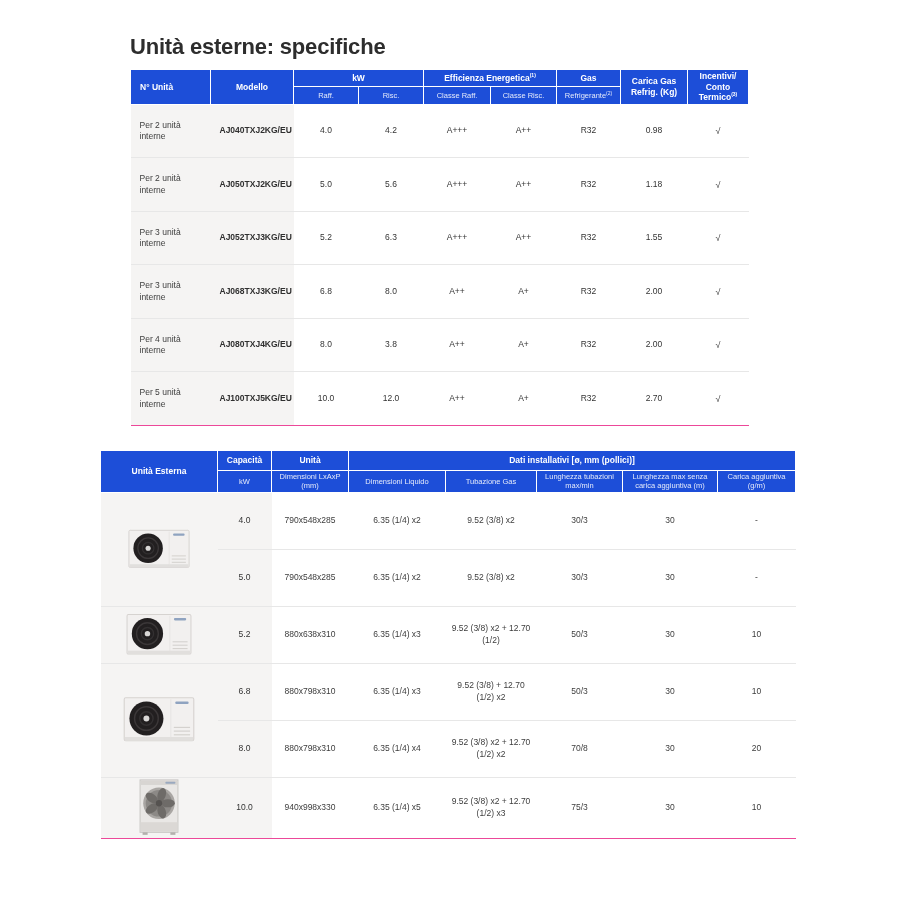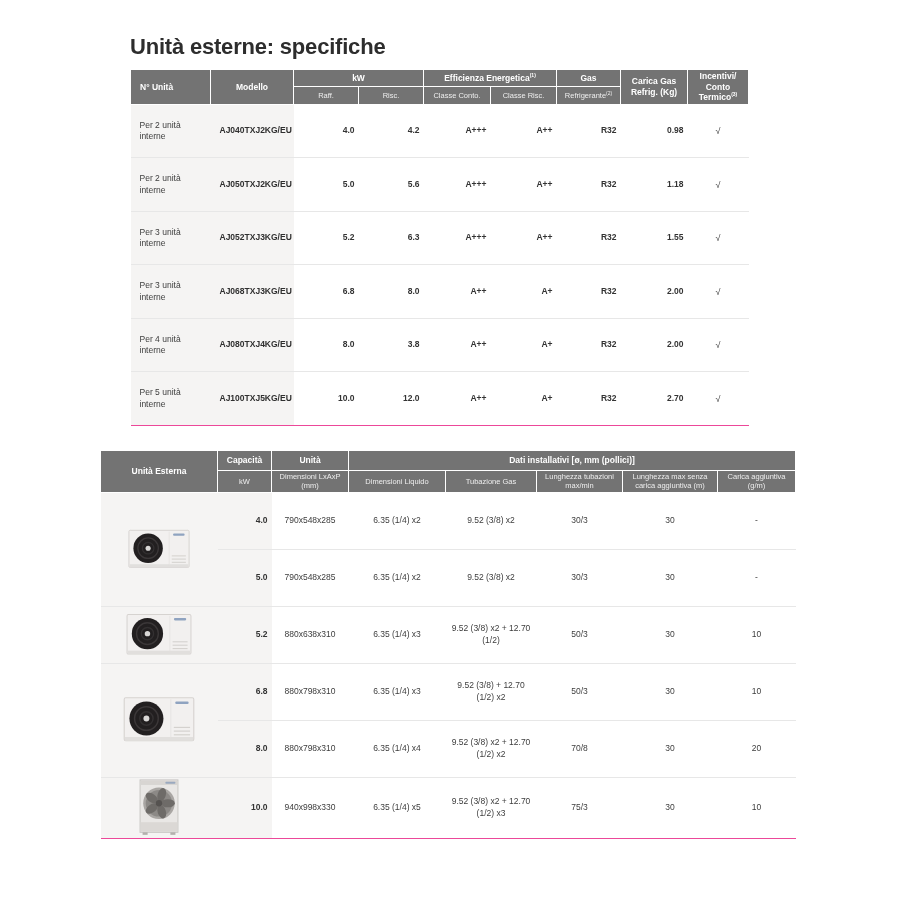--- a/index.html
+++ b/index.html
@@ -9,36 +9,36 @@
     position:relative;overflow:hidden;
     -webkit-font-smoothing:antialiased;
   }
   .section{position:absolute;}
   .sec-title{
     font-size:22px;font-weight:700;color:#2d2d2d;
     margin:0 0 9px 0;letter-spacing:-0.2px;
   }
   table{border-collapse:collapse;table-layout:fixed;}
   th{
-    background:#737373;color:#ffffff;border:1px solid #ffffff;
+    background:#1d4ed8;color:#ffffff;border:1px solid #ffffff;
     font-size:8.5px;font-weight:700;padding:1px 3px;vertical-align:middle;
     text-align:center;line-height:1.25;
   }
   th.sub{font-weight:400;font-size:7.5px;color:rgba(255,255,255,0.88);}
   th sup{font-size:5px;vertical-align:super;line-height:0;}
   th .line{display:block;}
   td{
     font-size:8.5px;color:#3d3d3d;text-align:center;vertical-align:middle;
     border-top:1px solid #e7e7e7;padding:2px 4px;line-height:1.35;
   }
   tbody{border-bottom:1px solid #ec4899;margin-top:20px;}
   .shade{background:#f5f4f3;}
   .left{text-align:left;padding-left:9px;}
   .bold{font-weight:700;color:#2f2f2f;}
-  .semib{font-weight:700;color:#333;text-align:right;}
+  .semib{font-weight:400;color:#333;}
   
   #specs table{width:618px;}
   #specs thead tr{height:17px;}
   #specs tbody tr{height:53.5px;}
   
   #install table{width:695px;}
   #install thead tr{height:20px;}
   #install tbody tr{height:57px;}
   .img-cell{padding:0;}
   .unit-svg{display:block;margin:0 auto;}
@@ -107,21 +107,21 @@
         <th>Gas</th>
         <th rowspan="2">Carica Gas Refrig. (Kg)</th>
         <th rowspan="2">
           <span class="line">Incentivi/</span>
           <span><span>Conto Termico</span><sup>(3)</sup></span>
         </th>
       </tr>
       <tr>
         <th class="sub">Raff.</th>
         <th class="sub">Risc.</th>
-        <th class="sub">Classe Conto.</th>
+        <th class="sub">Classe Raff.</th>
         <th class="sub">Classe Risc.</th>
         <th class="sub"><span>Refrigerante</span><sup>(2)</sup></th>
       </tr>
     </thead>
     <tbody>
       <tr>
         <td class="shade left">Per 2 unità interne</td>
         <td class="shade left bold">AJ040TXJ2KG/EU</td>
         <td class="semib">4.0</td>
         <td class="semib">4.2</td>

